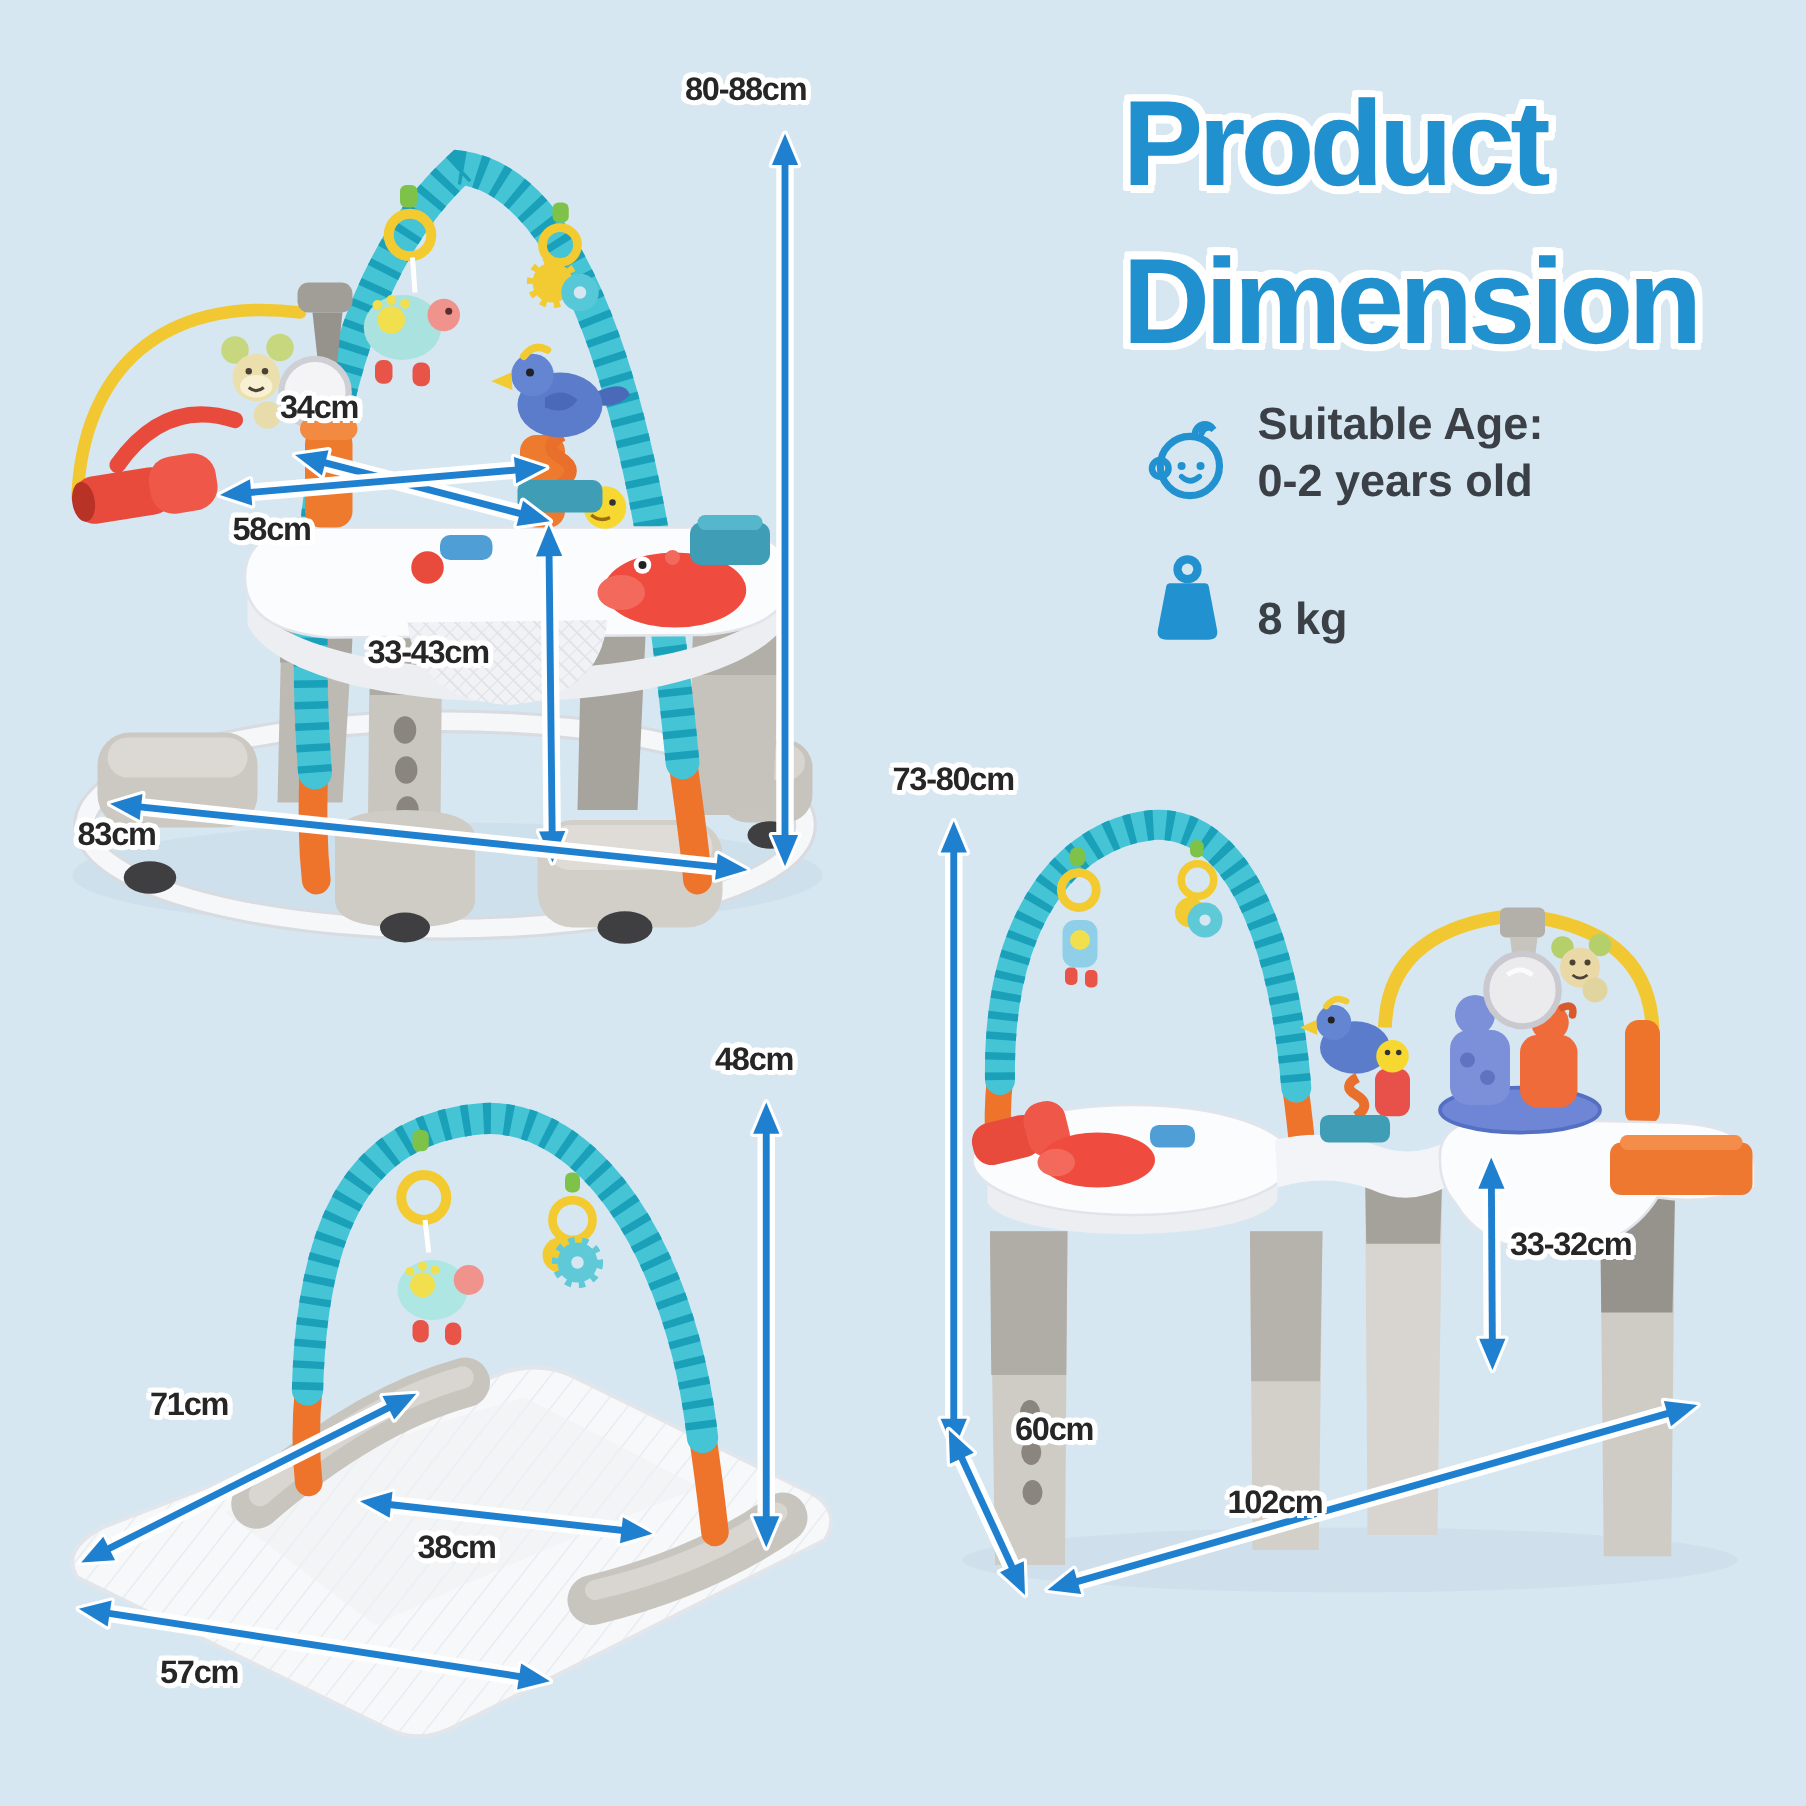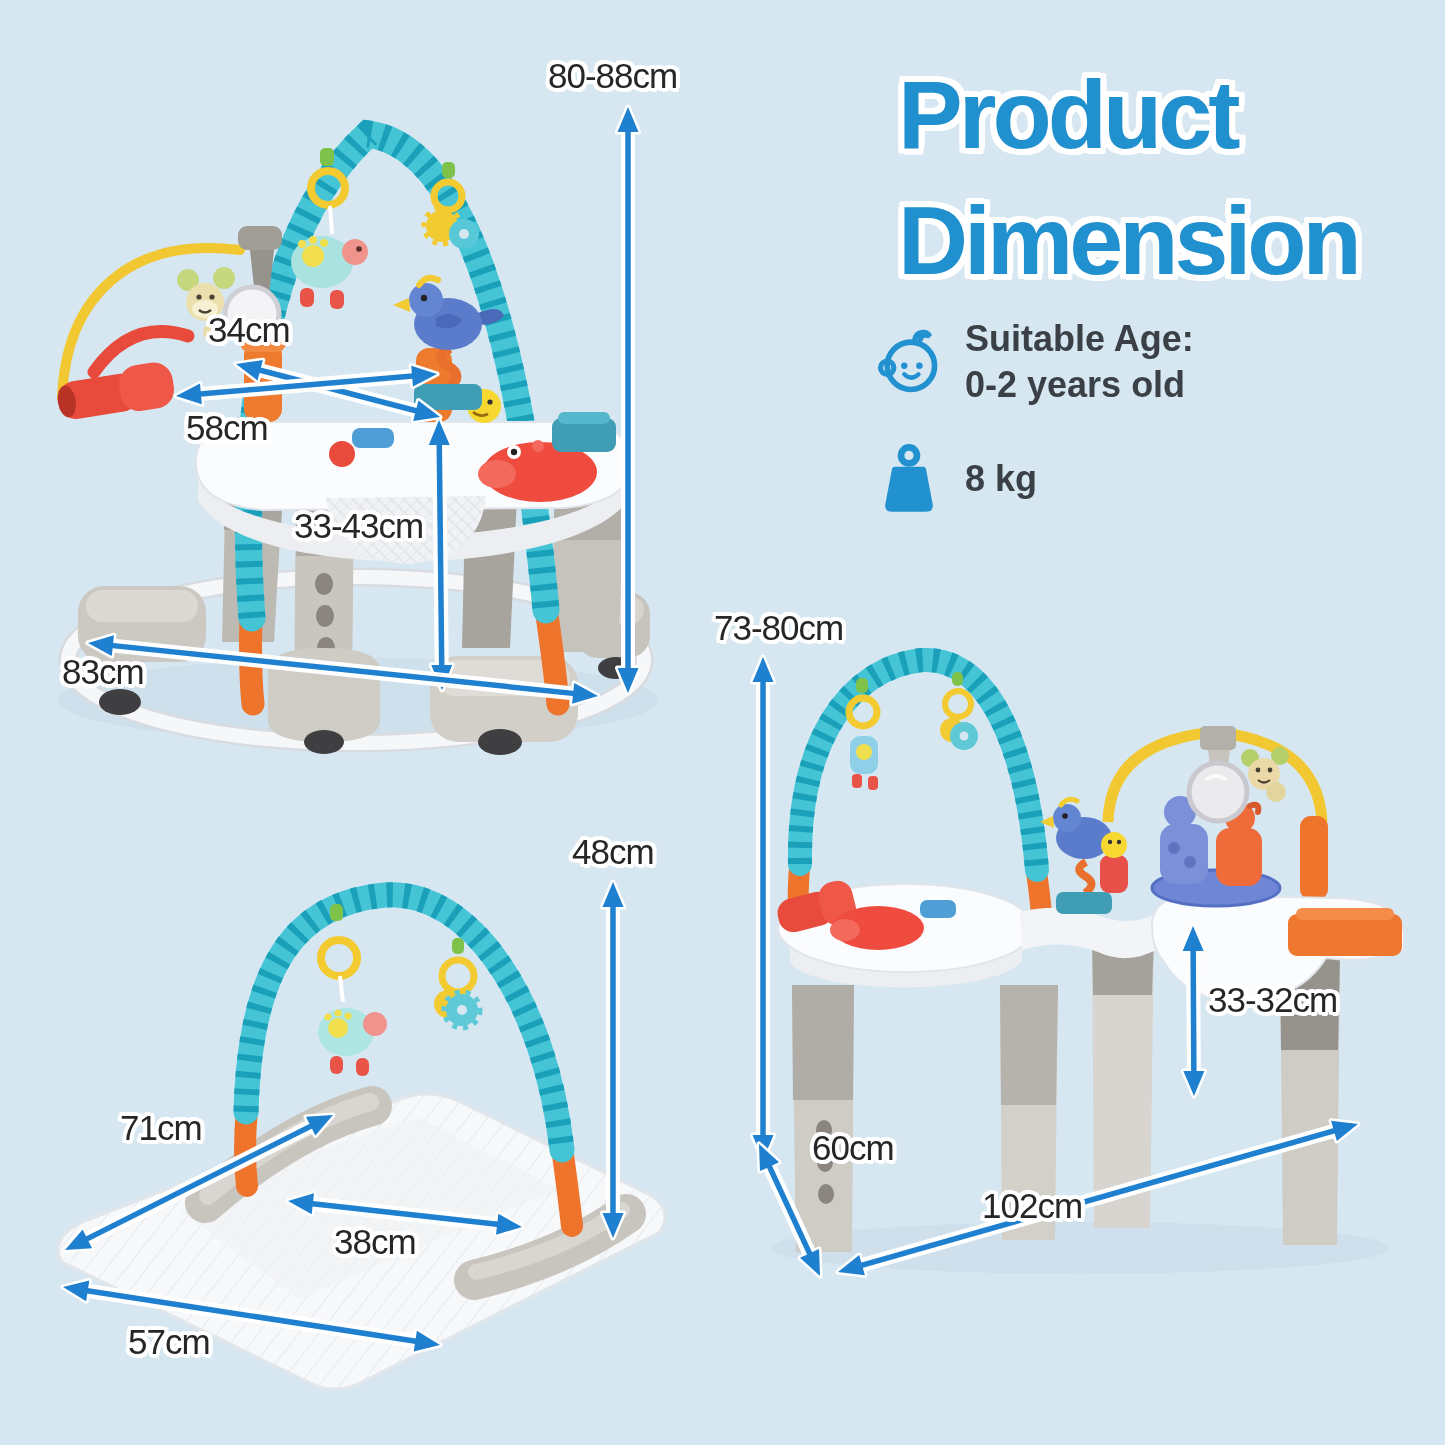--- a/index.html
+++ b/index.html
@@ -5,40 +5,40 @@
   html,body{margin:0;padding:0;background:#b9cfdf;}
   .stage{
     position:relative;width:1445px;height:1445px;overflow:hidden;
     background:var(--bg,#d6e7f2);
     font-family:"Liberation Sans",sans-serif;
   }
   svg.scene{position:absolute;left:0;top:0;}
   
   .dim-label{
     position:absolute;
-    font-weight:normal;font-size:35px;letter-spacing:-1px;
+    font-weight:bold;font-size:26px;letter-spacing:-1px;
     color:var(--label,#262626);white-space:nowrap;z-index:30;
     text-shadow:
       -3px -3px 0 #fff, 3px -3px 0 #fff, -3px 3px 0 #fff, 3px 3px 0 #fff,
       -4px 0 0 #fff, 4px 0 0 #fff, 0 -4px 0 #fff, 0 4px 0 #fff,
       -2px -4px 0 #fff, 2px 4px 0 #fff, -4px 2px 0 #fff, 4px -2px 0 #fff;
   }
   
   .page-title{
     position:absolute;left:898px;top:52px;width:560px;z-index:30;
     font-size:97px;font-weight:bold;letter-spacing:-4px;line-height:1.3;
     color:var(--title,#2190cf);
     text-shadow:
       -5px -5px 0 #fff, 5px -5px 0 #fff, -5px 5px 0 #fff, 5px 5px 0 #fff,
       -6px 0 0 #fff, 6px 0 0 #fff, 0 -6px 0 #fff, 0 6px 0 #fff,
       -4px -6px 0 #fff, 4px 6px 0 #fff, -6px 4px 0 #fff, 6px -4px 0 #fff;
   }
   .page-title div{white-space:nowrap;}
   
-  .spec-row{position:absolute;left:873px;display:flex;align-items:center;z-index:30;}
+  .spec-row{position:absolute;left:914px;display:flex;align-items:flex-end;z-index:30;}
   .spec-row .icon-box{width:72px;height:78px;flex:0 0 72px;margin-right:20px;}
   .spec-text{font-size:36px;font-weight:bold;color:var(--spec,#3a4046);line-height:1.28;}
   .spec-text .line{white-space:nowrap;}
 </style>
 </head>
 <body>
 
 <div class="stage">
 
   <svg class="scene" width="1445" height="1445" viewBox="0 0 1445 1445">
@@ -439,21 +439,21 @@
         <circle cx="35" cy="15" r="4.5" fill="#d6e7f2"></circle>
         <path d="M21,26 L49,26 Q51,26 51.5,28 L58,62 Q59.5,70 51,70 L19,70 Q10.5,70 12,62 L18.5,28 Q19,26 21,26 Z" fill="#2191d0"></path>
       </svg>
     </div>
     <div class="spec-text">
       <div class="line">8 kg</div>
     </div>
   </div>
 
   <span class="dim-label" style="left:548px;top:56px;">80-88cm</span>
-  <span class="dim-label" style="left:208px;top:310px;">34cm</span>
+  <span class="dim-label" style="left:224px;top:310px;">34cm</span>
   <span class="dim-label" style="left:186px;top:408px;">58cm</span>
   <span class="dim-label" style="left:294px;top:506px;text-align:center;">33-43cm</span>
   <span class="dim-label" style="left:62px;top:652px;">83cm</span>
 
   <span class="dim-label" style="left:572px;top:832px;">48cm</span>
   <span class="dim-label" style="left:120px;top:1108px;">71cm</span>
   <span class="dim-label" style="left:334px;top:1222px;">38cm</span>
   <span class="dim-label" style="left:128px;top:1322px;">57cm</span>
 
   <span class="dim-label" style="left:714px;top:596px;margin-top:12px;">73-80cm</span>

